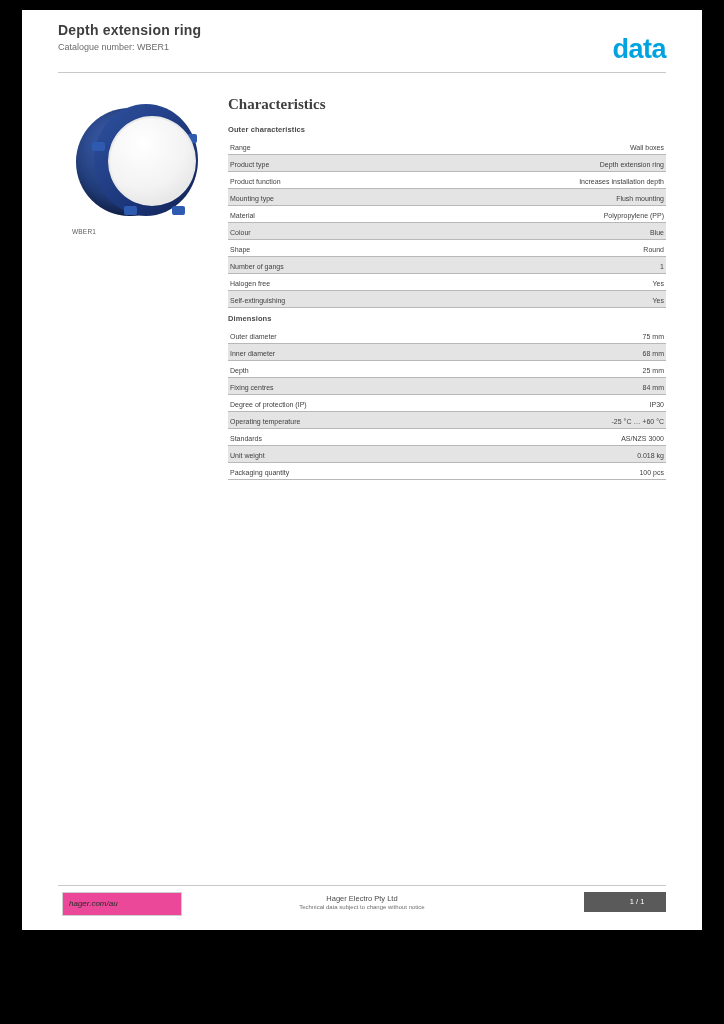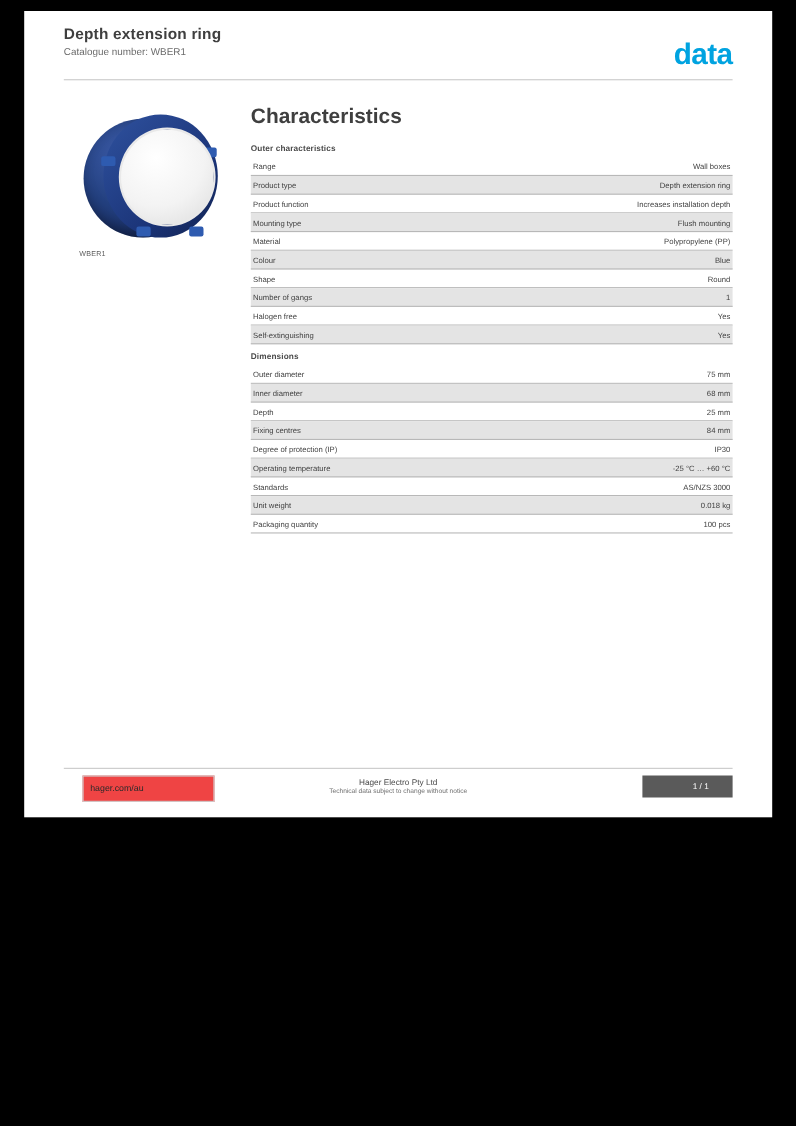--- a/index.html
+++ b/index.html
@@ -13,21 +13,21 @@
     overflow: hidden;
     font-family: "Liberation Sans", sans-serif;
   }
 
   
   #page {
     position: absolute;
     left: 22px;
     top: 10px;
     width: 680px;
-    height: 733px;
+    height: 920px;
     background: #ffffff;
   }
 
   
   #header {
     position: absolute;
     left: 36px;
     top: 8px;
     width: 608px;
     height: 48px;
@@ -137,24 +137,25 @@
   }
 
   
   #specs {
     position: absolute;
     left: 206px;
     top: 86px;
     width: 438px;
   }
   #specs-title {
-    font-size: 19px;
+    font-size: 15px;
     font-weight: bold;
     color: #3f3f3f;
     margin: 0 0 12px 0;
+    font-family: Liberation Serif, serif;
   }
   .group-title {
     font-size: 7.5px;
     font-weight: bold;
     color: #4a4a4a;
     margin: 6px 0 4px 0;
     letter-spacing: 0.1px;
   }
   .spec-row {
     position: relative;
@@ -197,26 +198,27 @@
   }
   #footer {
     position: absolute;
     left: 36px;
     bottom: 10px;
     width: 608px;
     height: 30px;
   }
   #footer-url-box {
     position: absolute;
-    left: 17px;
+    left: 4px;
     top: 2px;
     width: 118px;
     height: 22px;
     border: 1px solid #cfcfcf;
-    background: #ef4444;
+    background: #ec4899;
+    font-style: italic;
   }
   #footer-url {
     position: absolute;
     left: 6px;
     top: 6px;
     font-size: 8px;
     color: #2a2a2a;
   }
   #footer-center {
     position: absolute;

